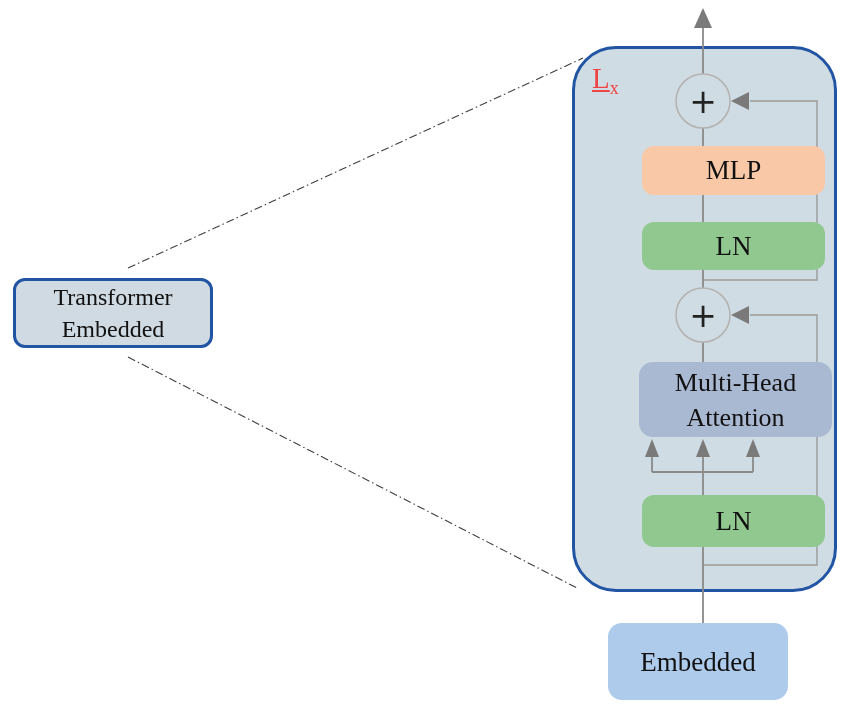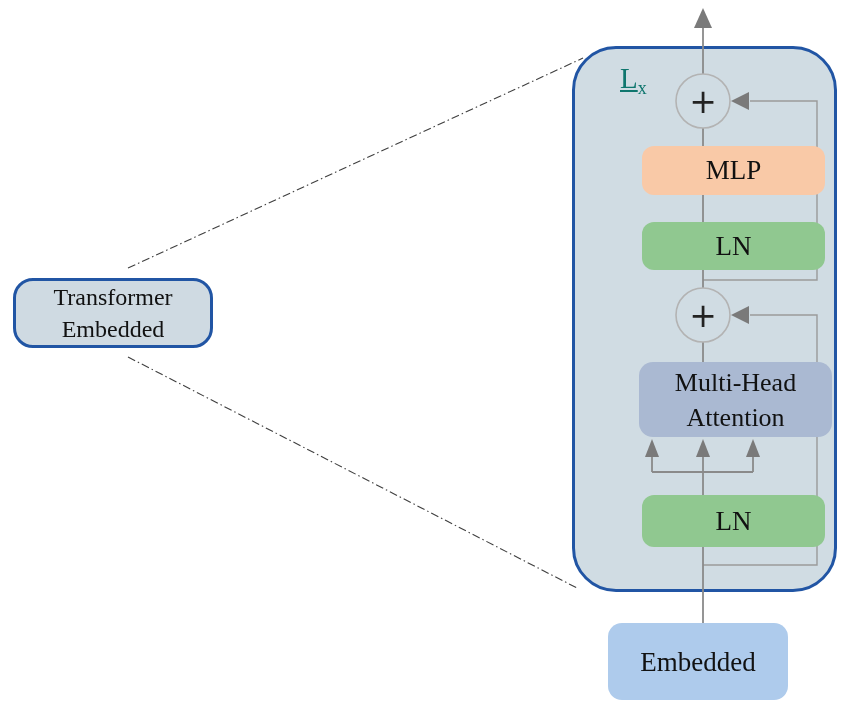--- a/index.html
+++ b/index.html
@@ -52,38 +52,38 @@
   #ln-bottom-block { left: 610px; top: 495px; width: 183px; height: 52px; background: #90C890; font-size: 27px; }
   #input-box       { left: 608px; top: 623px; width: 180px; height: 77px; background: #AECBEC; font-size: 27px; line-height: 36px; border-radius: 14px; z-index: 3;
                      display: flex; align-items: center; justify-content: center; text-align: center; color: #111111; }
 
   
   #title-box {
     left: 13px; top: 278px;
     width: 200px; height: 70px;
     background: #CFDAE2;
     border: 3px solid #2155A4;
-    border-radius: 20px;
+    border-radius: 12px;
     z-index: 3;
     display: flex;
     align-items: center;
     justify-content: center;
     text-align: center;
     color: #111111;
     font-size: 24px;
     line-height: 32px;
   }
 
   .line-stack span { display: block; }
 
   
   #loop-label {
-    left: 620px; top: 62px;
+    left: 592px; top: 62px;
     z-index: 3;
-    color: #0f766e;
+    color: #ef4444;
     font-size: 29px;
     text-decoration: underline;
   }
   #loop-label sub {
     font-size: 18px;
     vertical-align: -6px;
   }
 
   
   .plus-sign {

